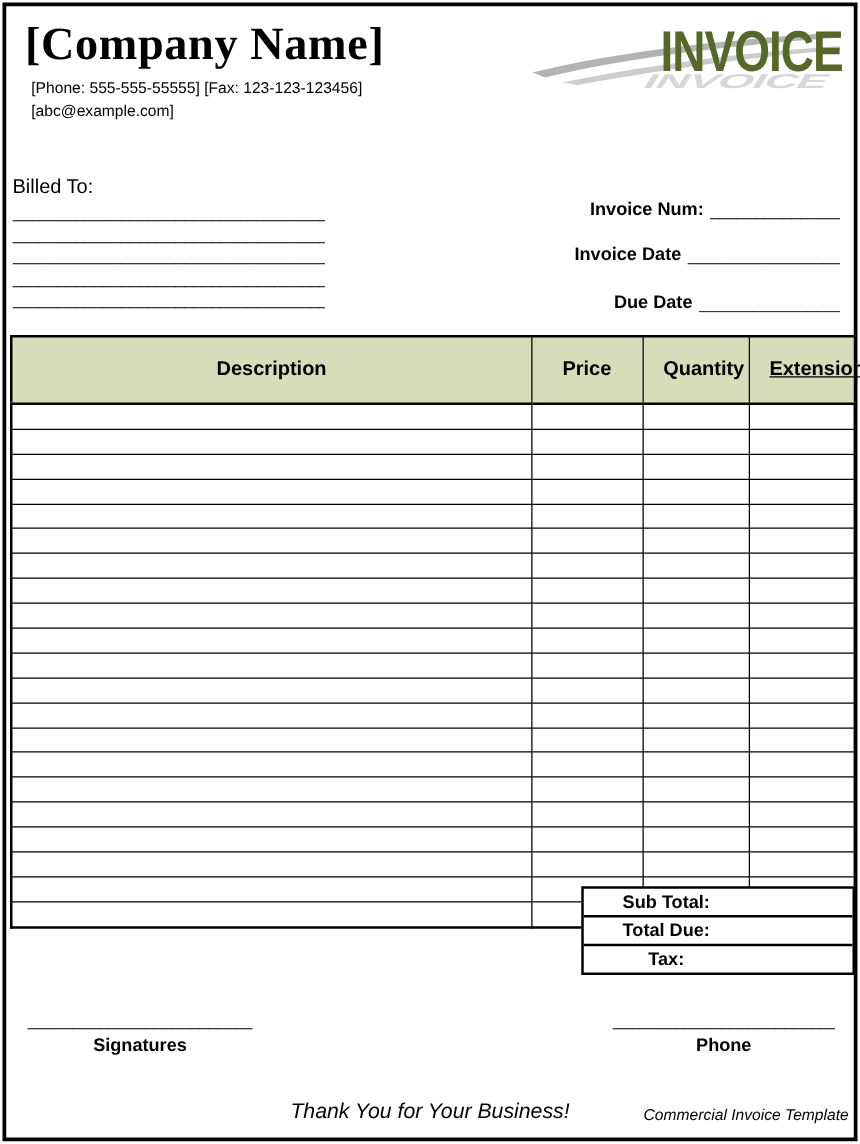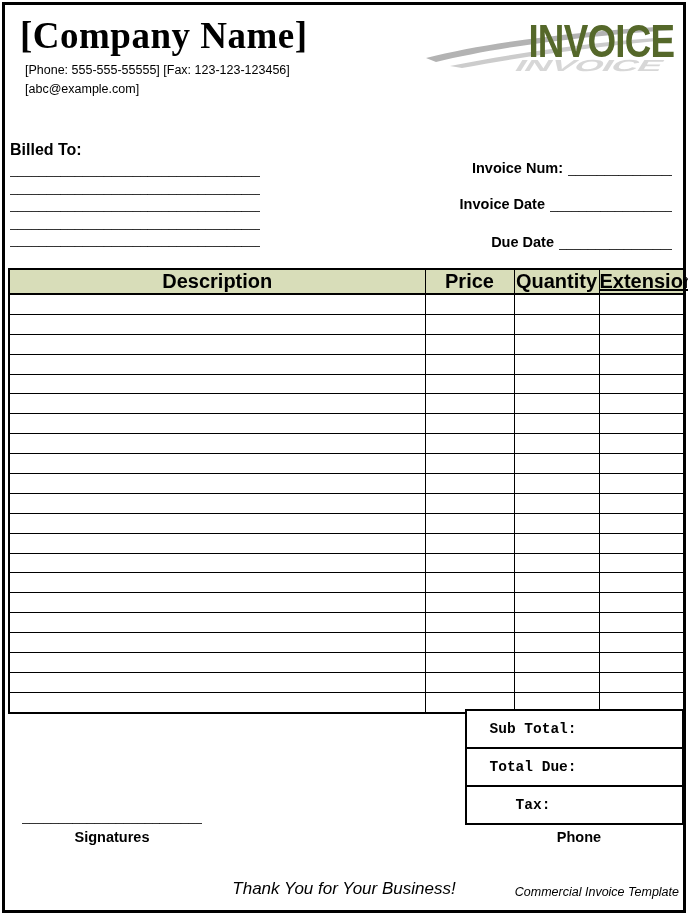--- a/index.html
+++ b/index.html
@@ -27,47 +27,47 @@
     letter-spacing:-1px; line-height:1; color:#c2c2c2; opacity:.6;
     transform:scaleX(0.8) skewX(-38deg) scaleY(0.35); transform-origin:100% 50%;
   }
   .logo-text {
     position:absolute; right:0; top:6px; font-size:46px; font-weight:800;
     letter-spacing:-1px; line-height:1;
     transform:scaleX(0.8); transform-origin:100% 50%;
   }
 
   
-  .billed-label { position:absolute; left:10px; top:141px; font-weight:bold; font-size:16px; }
+  .billed-label { position:absolute; left:10px; top:141px; font-weight:normal; font-size:16px; }
   .billed-lines { position:absolute; left:10px; top:162px; }
   .billed-line { width:250px; height:17.6px; overflow:hidden; white-space:nowrap; font-size:13px; }
 
   
   .meta-row { position:absolute; right:16px; display:flex; align-items:center; }
   .meta-row.r1 { top:160px; } .meta-row.r2 { top:196px; } .meta-row.r3 { top:234px;margin-left:40px; }
   .meta-label { font-weight:bold; font-size:14.5px; white-space:nowrap; }
   .meta-line { overflow:hidden; white-space:nowrap; font-size:13px; margin-left:5px; }
   .meta-row.r1 .meta-line { width:104px; }
   .meta-row.r2 .meta-line { width:122px; }
   .meta-row.r3 .meta-line { width:113px; }
 
   
   .items-table {
     position:absolute; left:8px; top:268px; width:675px;
     border-collapse:collapse; table-layout:fixed; border:2px solid #000;
   }
   .items-table th {
     border:1px solid #000; border-bottom-width:2px; height:20px;
-    font-size:20px; font-weight:bold; text-align:center; padding:0;
+    font-size:16px; font-weight:bold; text-align:center; padding:16px;
   }
   .items-table td { border:1px solid #000; height:18.9px; padding:0; }
 
   
   .totals { position:absolute; left:465px; top:709px; width:215px; border:2px solid #000; background:#fff; }
-  .totals-row { display:flex; align-items:center; height:36px;font-family:Liberation Mono, monospace; }
+  .totals-row { display:flex; align-items:center; height:21px; }
   .totals-row + .totals-row { border-top:2px solid #000; }
   .totals-label { width:132px; text-align:center; font-weight:bold; font-size:14.5px; }
   .totals-value { flex:1; font-size:13px; }
 
   
   .sig-line { position:absolute; overflow:hidden; white-space:nowrap; font-size:13px; height:18px; }
   .sig-line.left { left:22px; top:809px; width:180px; }
   .sig-line.right { left:490px; top:809px; width:178px; }
   .sig-label { position:absolute; font-weight:bold; font-size:14.5px; text-align:center; }
   .sig-label.left { left:22px; top:829px; width:180px; }

